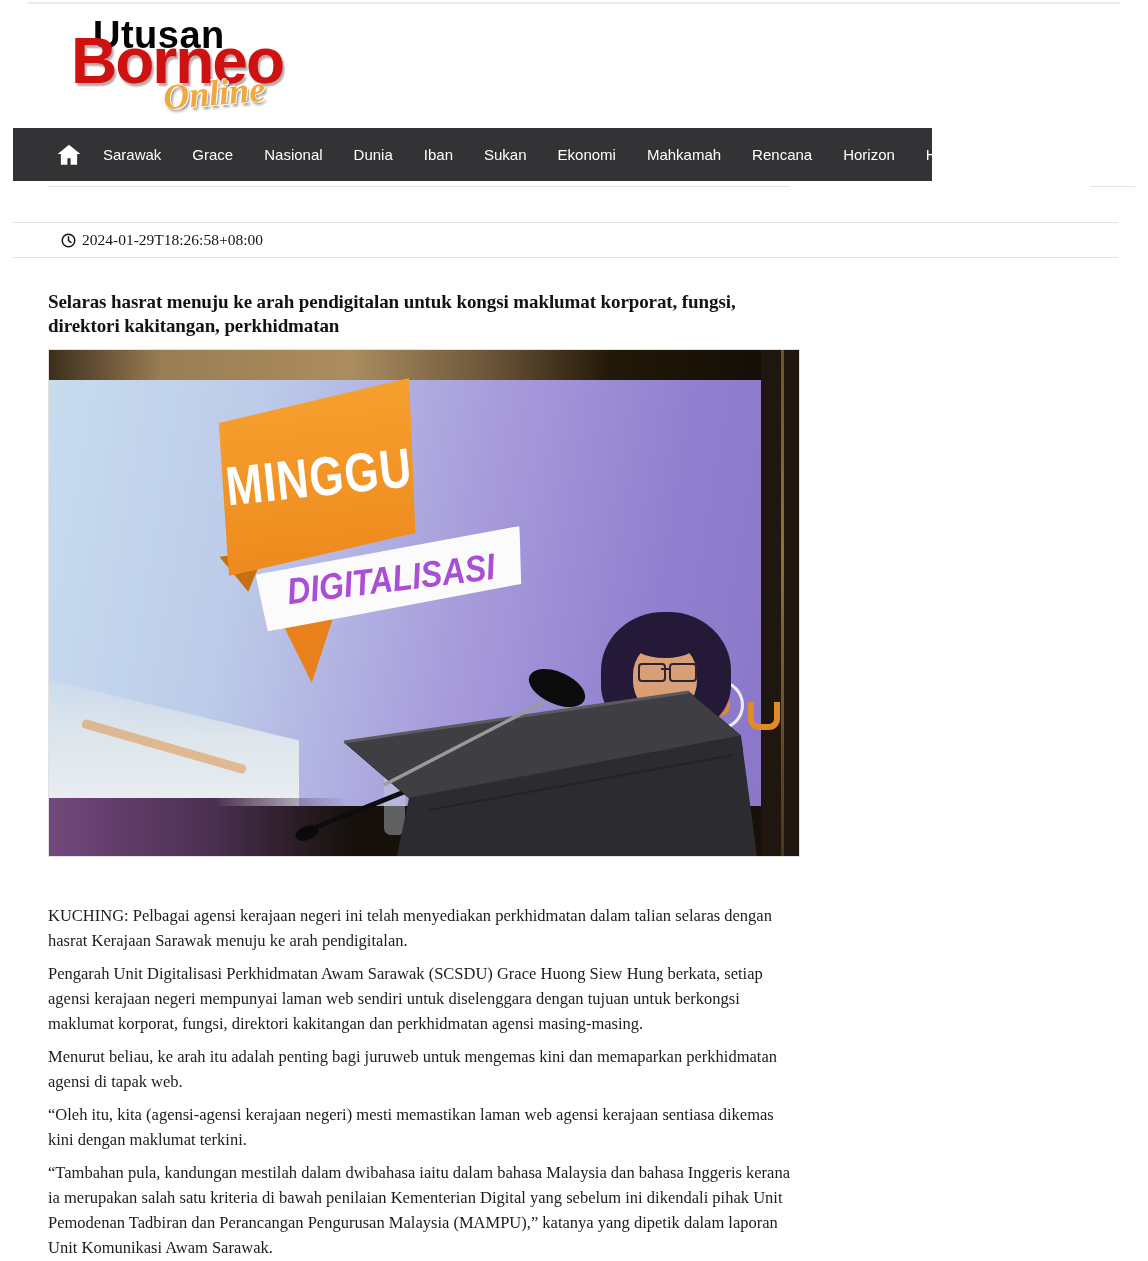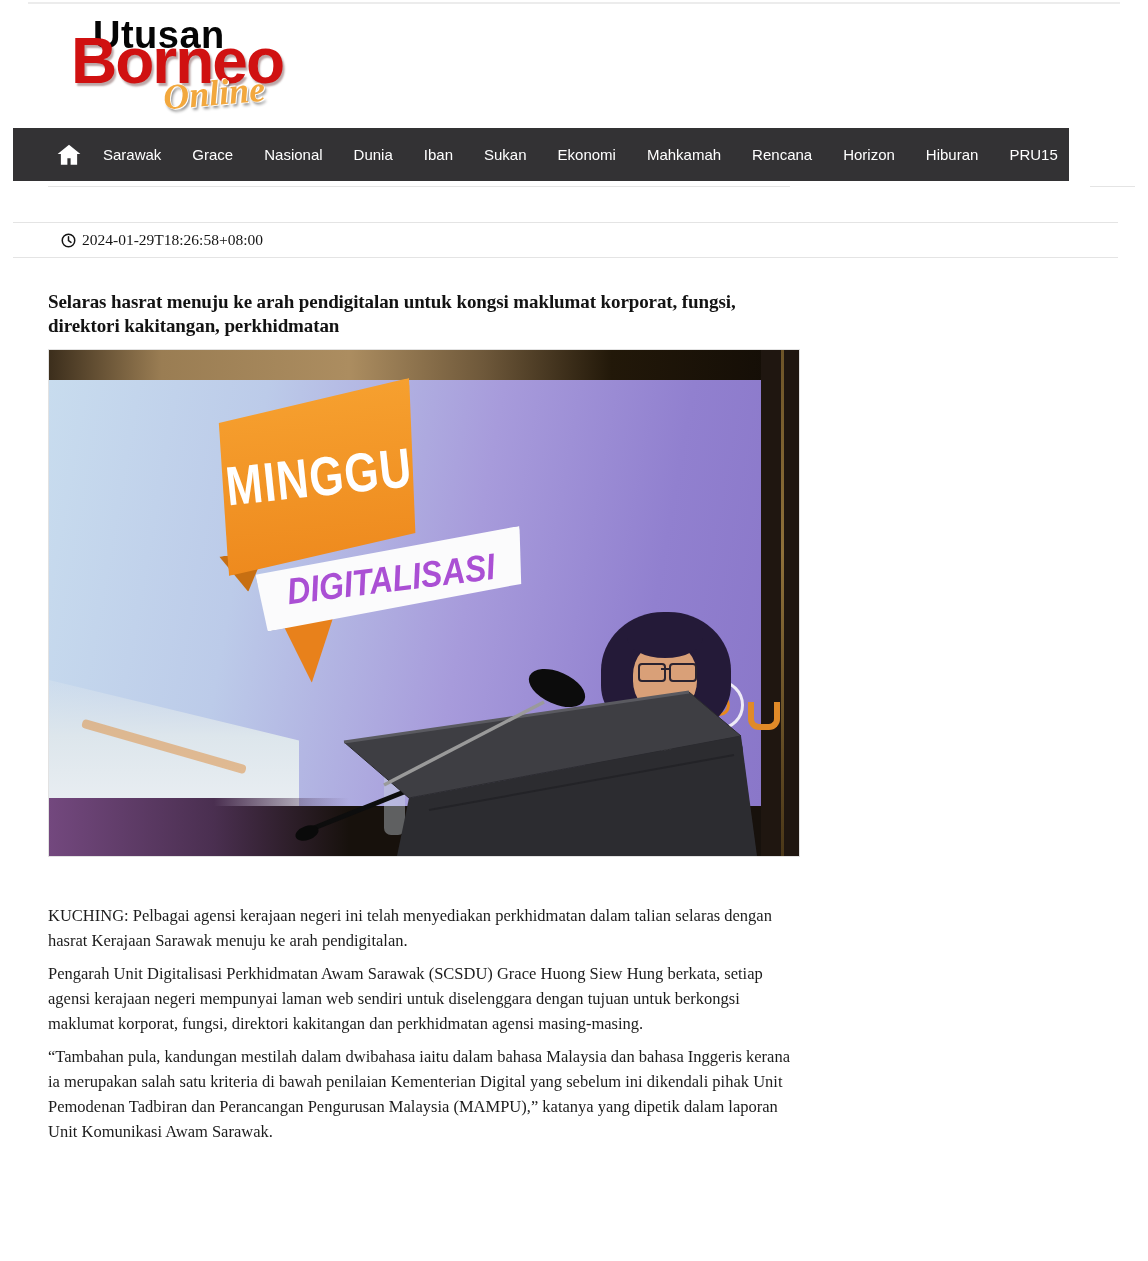--- a/index.html
+++ b/index.html
@@ -15,21 +15,21 @@
   .logo-utusan{position:absolute;left:38px;top:2px;font-family:"Liberation Sans",sans-serif;
     font-weight:700;font-size:38px;color:#050505;letter-spacing:.5px;}
   .logo-borneo{position:absolute;left:16px;top:17px;font-family:"Liberation Sans",sans-serif;
     font-weight:700;font-size:64px;line-height:1;color:#d01111;letter-spacing:-2px;
     text-shadow:2px 3px 2px rgba(60,0,0,.35);}
   .logo-online{position:absolute;left:108px;top:60px;font-family:"Liberation Serif",serif;
     font-style:italic;font-weight:700;font-size:36px;color:#f2a83e;transform:rotate(-5deg);
     text-shadow:-1px -1px 0 #fff,1px 1px 0 #fff,2px 3px 3px rgba(0,0,0,.45);}
 
   
-  .nav{position:absolute;left:13px;top:128px;width:1056px;height:53px;background:#333234;
+  .nav{position:absolute;left:13px;top:128px;width:919px;height:53px;background:#333234;
     display:flex;align-items:center;font-family:"Liberation Sans",sans-serif;overflow:hidden;}
   .nav-home{margin-left:42px;width:30px;height:28px;display:flex;align-items:center;cursor:pointer;flex:0 0 auto;}
   .nav-item{color:#ffffff;font-size:15px;padding:0 13px;margin-left:5px;cursor:pointer;white-space:nowrap;}
   .nav-item:first-of-type{margin-left:16px;}
 
   
   .rule{position:absolute;height:1px;background:#e4e4e4;}
   .rule-a{top:186px;left:48px;width:742px;}
   .rule-a2{top:186px;left:1090px;width:45px;}
   .rule-b{top:222px;left:13px;width:1105px;}
@@ -203,14 +203,16 @@
     </svg>
     <div class="ph-curtain">
       <div class="ph-curtain-line"></div>
     </div>
   </div>
 </div>
 
 <div class="body-copy">
   <p>KUCHING: Pelbagai agensi kerajaan negeri ini telah menyediakan perkhidmatan dalam talian selaras dengan hasrat Kerajaan Sarawak menuju ke arah pendigitalan.</p>
   <p>Pengarah Unit Digitalisasi Perkhidmatan Awam Sarawak (SCSDU) Grace Huong Siew Hung berkata, setiap agensi kerajaan negeri mempunyai laman web sendiri untuk diselenggara dengan tujuan untuk berkongsi maklumat korporat, fungsi, direktori kakitangan dan perkhidmatan agensi masing-masing.</p>
+  <p>Menurut beliau, ke arah itu adalah penting bagi juruweb untuk mengemas kini dan memaparkan perkhidmatan agensi di tapak web.</p>
+  <p>“Oleh itu, kita (agensi-agensi kerajaan negeri) mesti memastikan laman web agensi kerajaan sentiasa dikemas kini dengan maklumat terkini.</p>
   <p>“Tambahan pula, kandungan mestilah dalam dwibahasa iaitu dalam bahasa Malaysia dan bahasa Inggeris kerana ia merupakan salah satu kriteria di bawah penilaian Kementerian Digital yang sebelum ini dikendali pihak Unit Pemodenan Tadbiran dan Perancangan Pengurusan Malaysia (MAMPU),” katanya yang dipetik dalam laporan Unit Komunikasi Awam Sarawak.</p>
 </div>
 
 </body></html>

